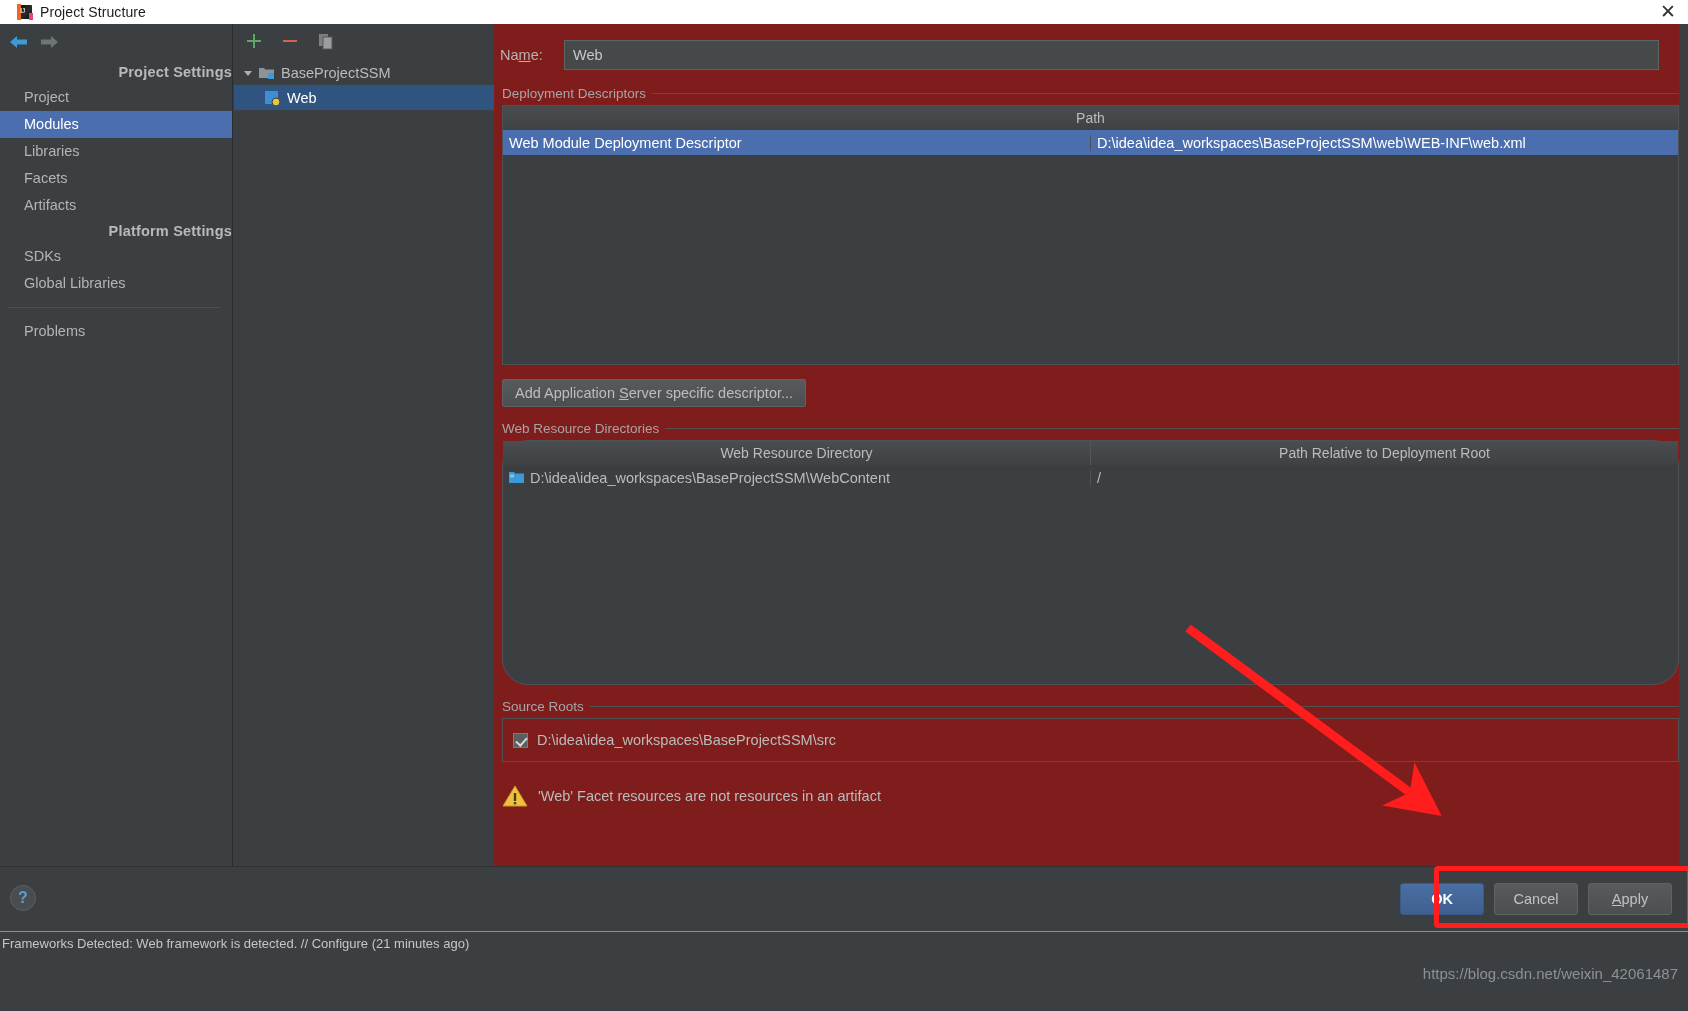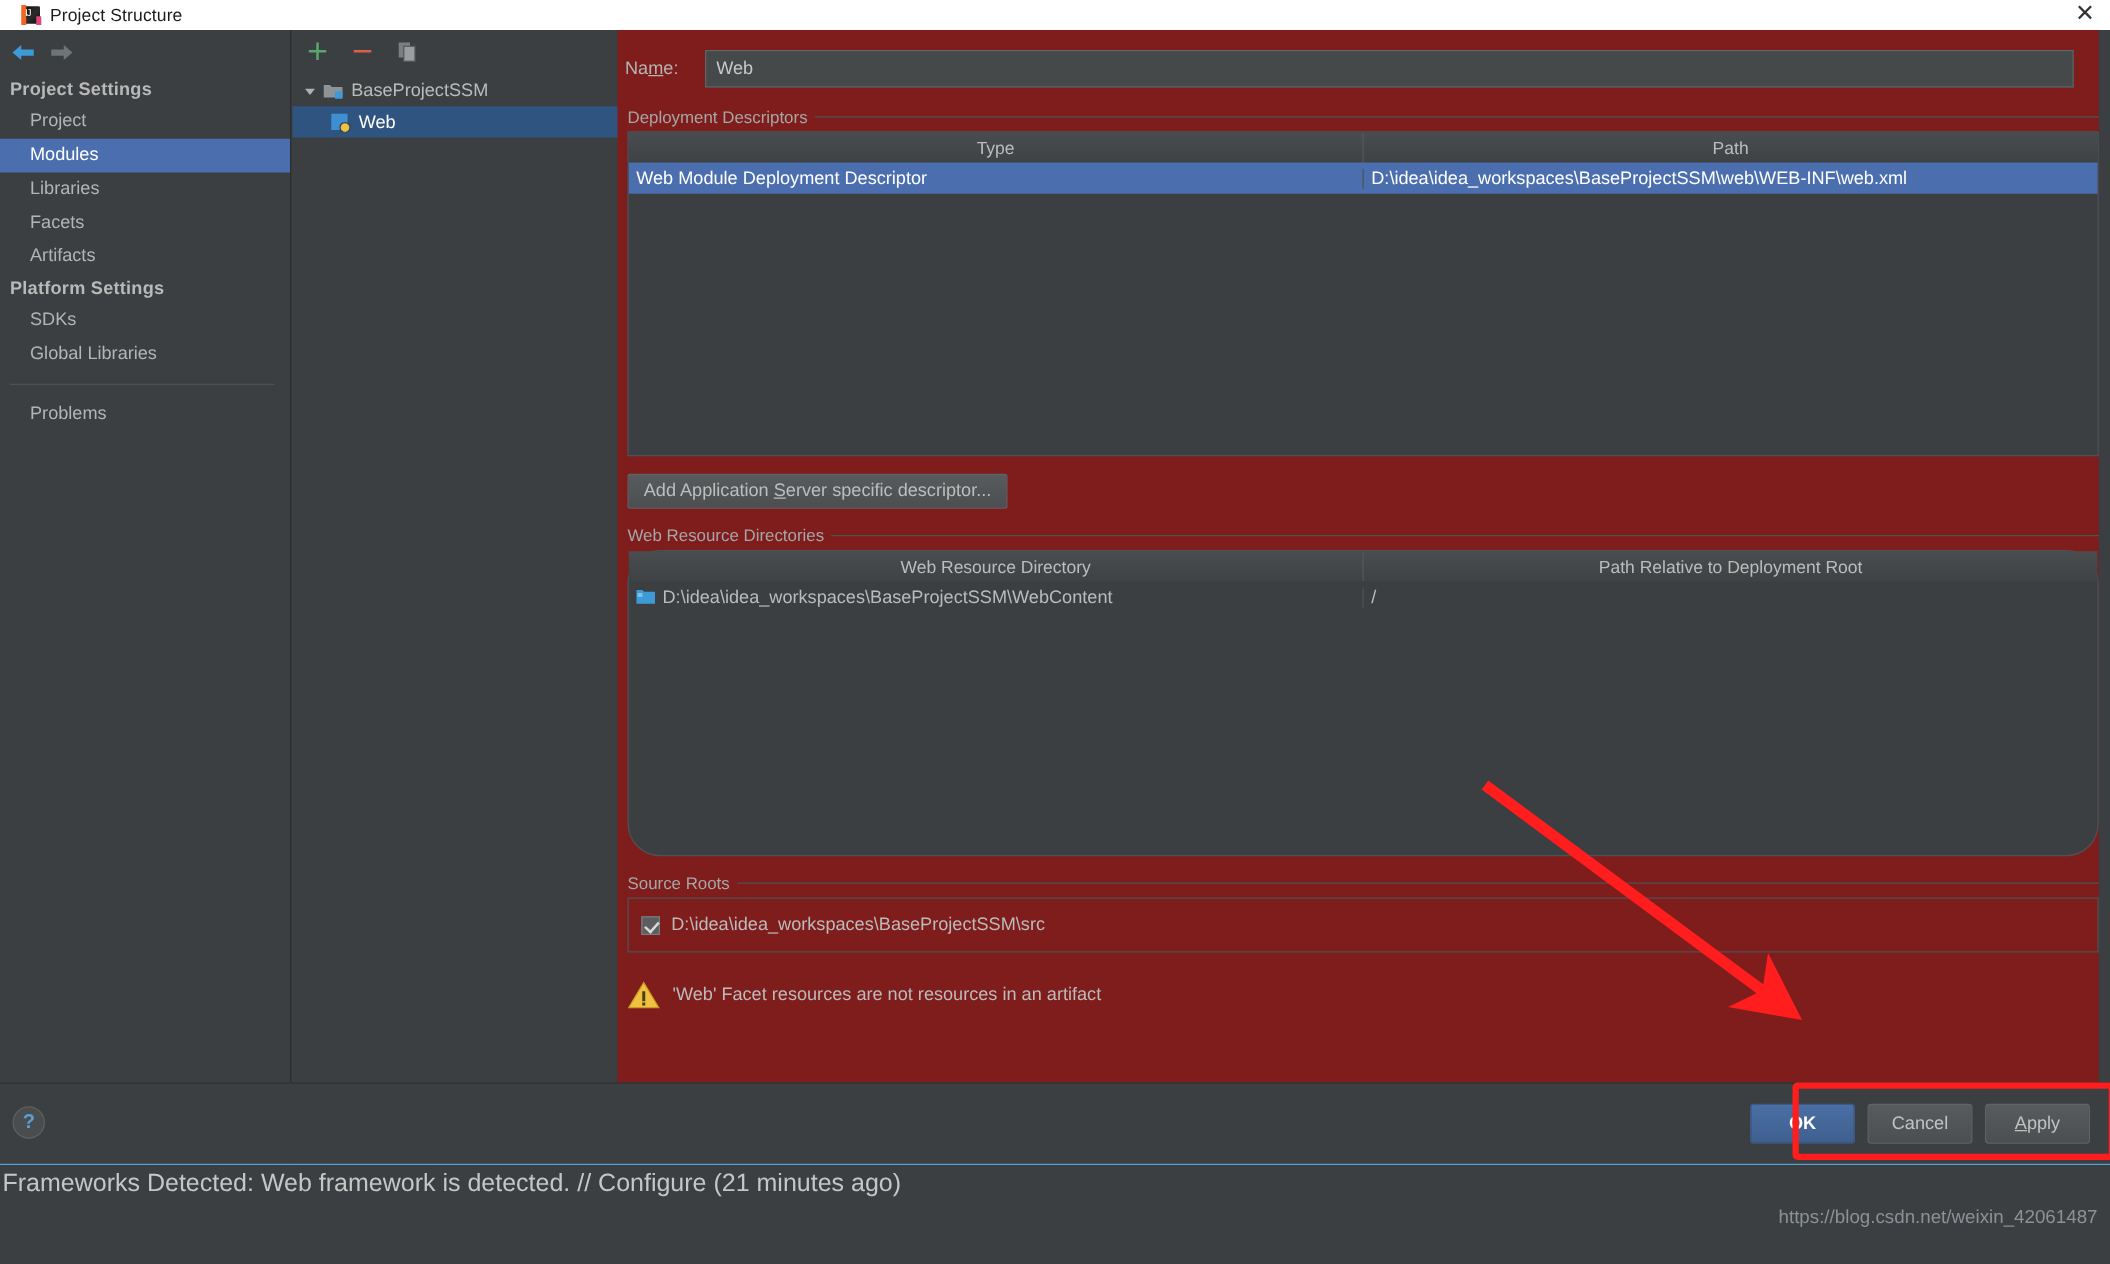--- a/index.html
+++ b/index.html
@@ -49,21 +49,21 @@
   .sidebar {
     position: absolute; left: 0; top: 24px; width: 233px; height: 942px;
     background: #3c3f41;
     border-right: 1px solid #2b2d2e;
   }
   .nav-arrows { height: 36px; display: flex; align-items: center; padding-left: 4px; }
   .arrow { width: 30px; height: 30px; display: flex; align-items: center; justify-content: center; cursor: pointer; }
   .arrow svg { display: block; }
   .sb-group {
     font-size: 14.5px; color: #b9b9b9; font-weight: bold;
-    padding: 4px 0 4px 8px; letter-spacing: .2px;
+    padding: 4px 0 4px 8px; letter-spacing: .2px; text-align: right;
   }
   .sb-item {
     font-size: 14.5px; color: #b4b4b4;
     padding: 4px 0 4px 24px; height: 27px; line-height: 19px;
     cursor: pointer;
   }
   .sb-item.selected { background: #4b6eaf; color: #ffffff; }
   .sb-sep { height:1px; background:#4d5052; margin: 10px 12px 10px 8px; }
 
   
@@ -169,21 +169,21 @@
     background: linear-gradient(180deg,#4a6fa5 0%,#3f5f8f 100%);
     border-color: #3c5a86; color: #ffffff; font-weight: bold;
   }
   .dlg-btn u { text-decoration: underline; }
 
   .statusbar {
     position: absolute; left: 0; top: 931px; width: 1688px; height: 80px;
     background: #3c3f41; border-top: 1px solid #5a9fd4;
   }
   .status-text {
-    position: absolute; left: 2px; top: 4px; font-size: 20px; color: #c6c6c6;
+    position: absolute; left: 2px; top: 4px; font-size: 13px; color: #c6c6c6;
     white-space: nowrap;
   }
   .watermark {
     position: absolute; right: 10px; top: 0px; font-size: 15px; color: #8c9196;
     white-space: nowrap;
   }
 
   
   .annot { position: absolute; left: 0; top: 0; width: 1688px; height: 1011px; pointer-events: none; }
   .red-box {
@@ -289,21 +289,20 @@
       <div class="name-label"><span>Na</span><u>m</u><span>e:</span></div>
       <input class="name-input" type="text" value="Web" style="">
     </div>
 
     <div class="section-label">
       <span>Deployment Descriptors</span>
       <span class="rule"></span>
     </div>
     <div class="table-wrap" style="height:260px;">
       <div class="thead">
-        <div class="th">Type</div>
         <div class="th">Path</div>
       </div>
       <div class="trow selected">
         <div class="td bordered">Web Module Deployment Descriptor</div>
         <div class="td">D:\idea\idea_workspaces\BaseProjectSSM\web\WEB-INF\web.xml</div>
       </div>
 
     </div>
 
     <div style="margin:14px 0 0 8px;">

